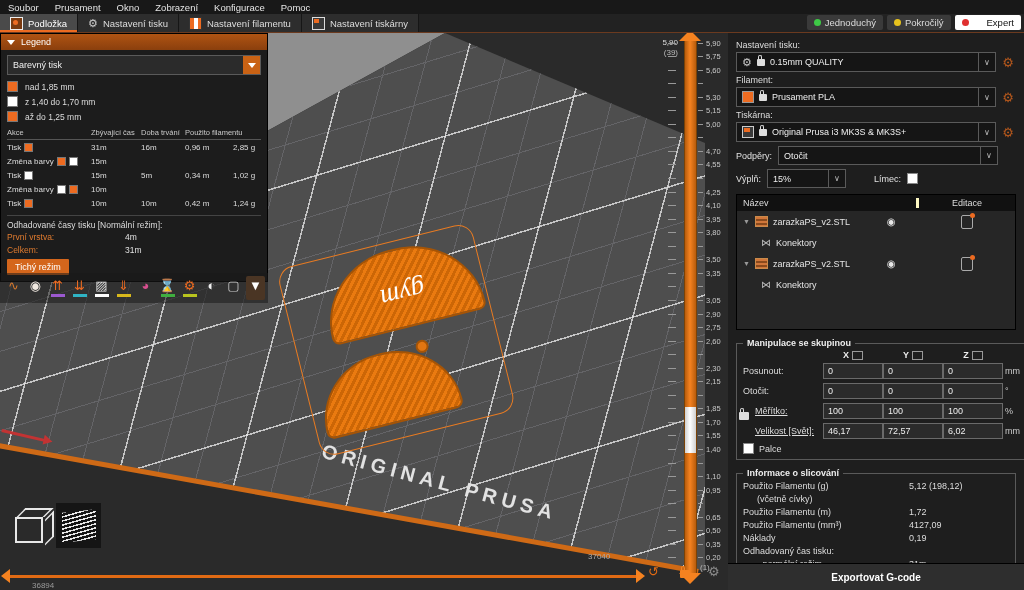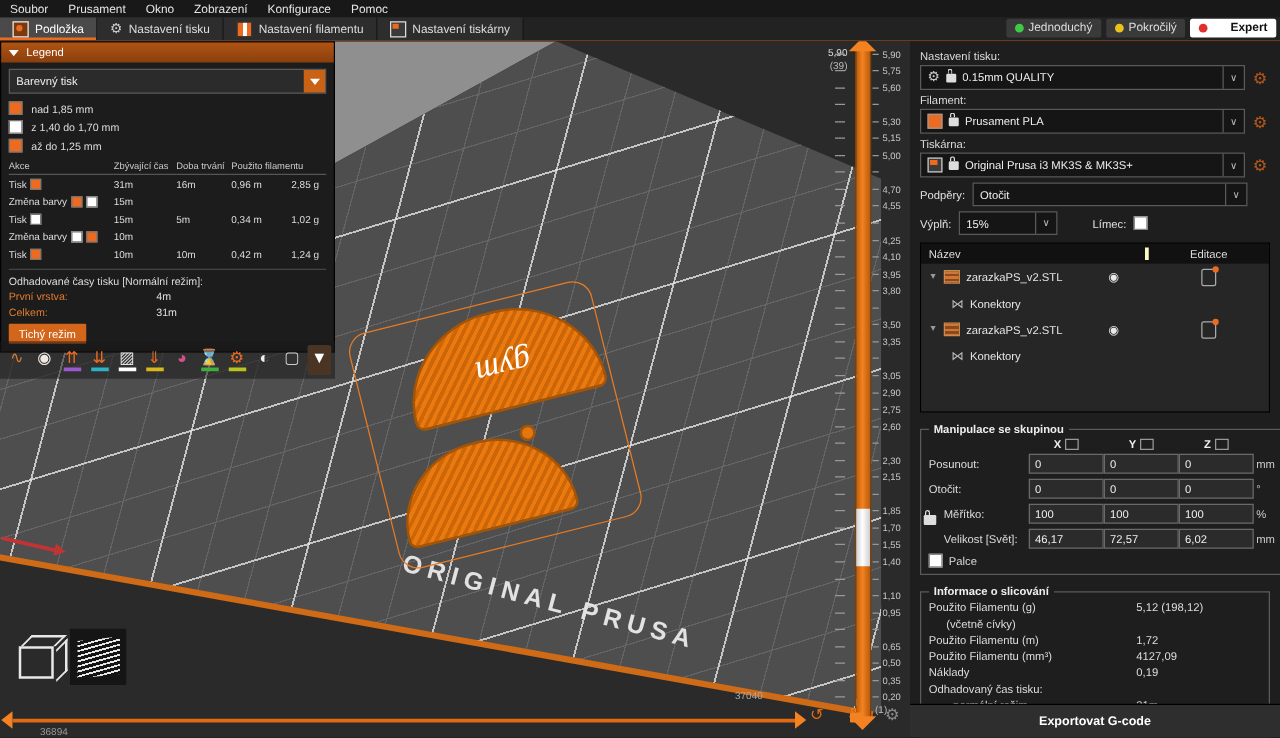--- a/index.html
+++ b/index.html
@@ -13,21 +13,21 @@
   .tab.active{background:#4a4a4a;box-shadow:inset 0 -2px 0 #ed6b21;color:#fff;}
   .tico{width:11px;height:11px;display:inline-block;position:relative;}
   .tico-bed{border:1px solid #eee;background:#7a3a10;}
   .tico-bed:before{content:"";position:absolute;left:2px;top:2px;width:5px;height:5px;background:#ed6b21;border-radius:50%;}
   .tico-gear{color:#ccc;font-size:11px;line-height:11px;width:auto;}
   .tico-filament{background:linear-gradient(90deg,#ed6b21 0 40%,#fff 40% 70%,#ed6b21 70%);border:1px solid #333;}
   .tico-printer{border:1px solid #ddd;background:#3a3a3a;}
   .tico-printer:before{content:"";position:absolute;left:1px;top:1px;width:5px;height:4px;background:#ed6b21;}
   #modes{position:absolute;right:3px;top:15px;display:flex;gap:4px;}
   .mode-btn{display:flex;align-items:center;gap:4px;font-size:9.5px;background:#3a3a3a;color:#ddd;padding:2px 7px;border-radius:2px;cursor:pointer;}
-  .mode-btn.active{background:#fff;color:#111;font-weight:bold;gap:18px;}
+  .mode-btn.active{background:#fff;color:#111;font-weight:normal;gap:18px;}
   .mode-dot{width:7px;height:7px;border-radius:50%;}
   
   #main{position:absolute;left:0;top:33px;width:1024px;height:557px;}
   #viewport{position:absolute;left:0;top:0;width:728px;height:557px;background:#2a2a2a;overflow:hidden;}
   #sheet{position:absolute;left:0;top:0;width:728px;height:557px;background:#8f8f8f;clip-path:polygon(0 0,445px 0,0 245px);}
   #bed{position:absolute;left:0;top:0;width:728px;height:557px;background-color:#4e4e4e;
        background-image:
         repeating-linear-gradient(105deg,rgba(232,232,232,.75) 0 1.5px,transparent 1.5px 114px),
         repeating-linear-gradient(163deg,rgba(232,232,232,.75) 0 1.5px,transparent 1.5px 114px),
         repeating-linear-gradient(105deg,#646467 0 1px,transparent 1px 38px),
@@ -140,21 +140,21 @@
   
   fieldset{border:1px solid #5a5a5a;margin:8px 0 0 0;padding:2px 6px 5px 6px;}
   fieldset legend{font-weight:bold;color:#eee;font-size:9px;padding:0 4px;}
   #axes-row{display:grid;grid-template-columns:80px 60px 60px 60px;margin-bottom:3px;}
   .axis-h{display:flex;align-items:center;justify-content:center;gap:3px;font-weight:bold;color:#eee;}
   .axis-chip{width:9px;height:7px;border:1px solid #999;display:inline-block;}
   .man-row{display:grid;grid-template-columns:80px 60px 60px 60px 1fr;align-items:center;margin-bottom:4px;}
   .man-row .rl{color:#ddd;padding-right:4px;white-space:nowrap;}
   .man-row input{width:54px;height:14px;background:#2b2b2b;border:1px solid #6a6a6a;color:#eee;font-size:9px;font-family:"Liberation Sans",sans-serif;padding:0 0 0 4px;}
   .man-row .unit{color:#ccc;padding-left:2px;}
-  .man-row.indent .rl{padding-left:12px;}
+  .man-row.indent .rl{padding-left:12px;text-decoration:underline;}
   #man-lock{position:absolute;margin-left:-2px;}
   #palce-row{display:flex;align-items:center;gap:5px;margin-top:2px;color:#ddd;}
   .info-row{display:grid;grid-template-columns:166px 1fr;color:#ddd;line-height:13px;}
   .info-row.indent .il{padding-left:14px;}
   
   #export-bar{position:absolute;left:0;bottom:0;width:296px;height:26px;background:#2e2e2e;border-top:1px solid #000;display:flex;align-items:center;justify-content:center;font-weight:bold;font-size:10px;color:#fff;cursor:pointer;}
 </style>
 </head>
 <body>
 

